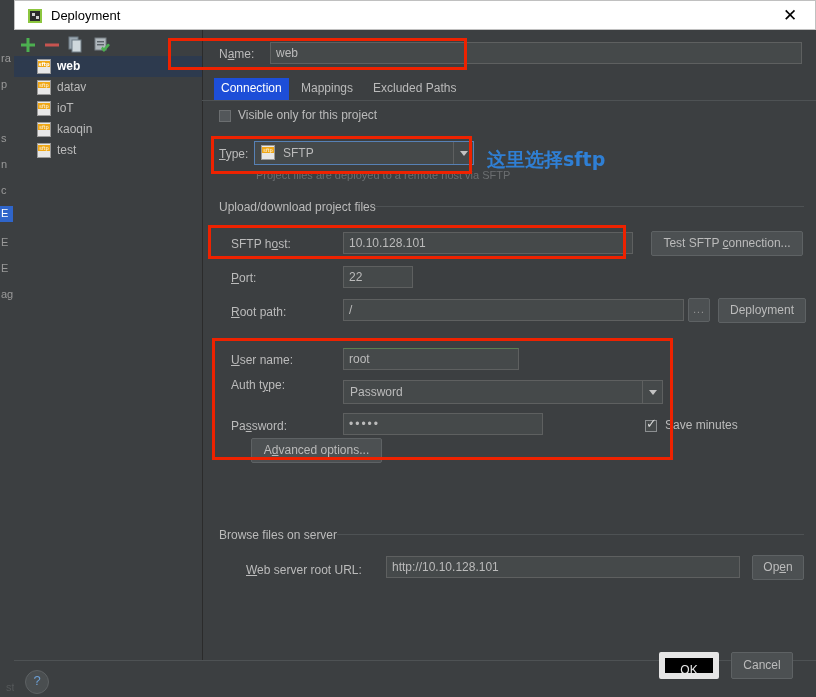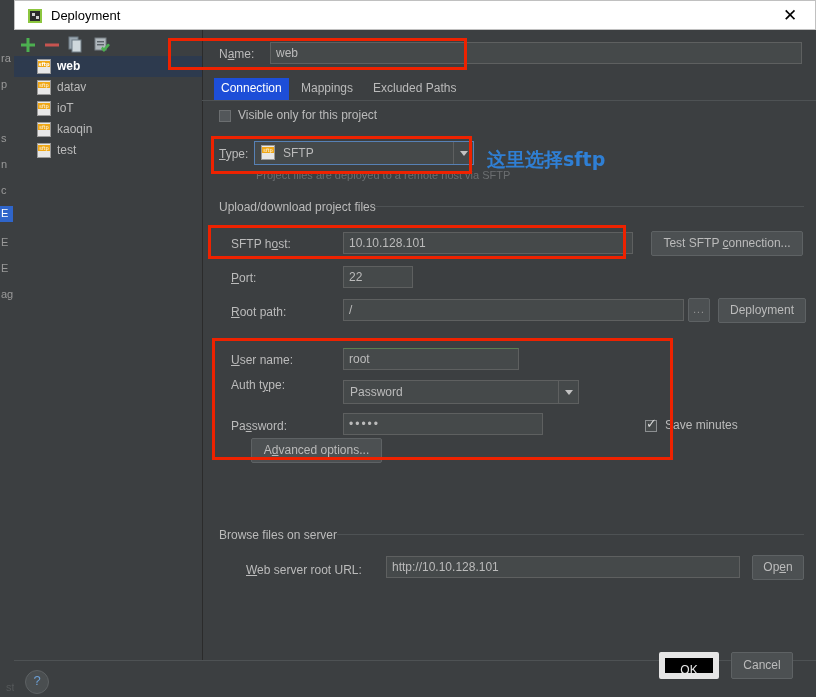--- a/index.html
+++ b/index.html
@@ -468,21 +468,21 @@
       <div class="btn" style="left:516px; top:268px; width:88px;">Deployment</div>
 
       <div class="lbl-static" style="left:29px; top:323px;">
         <span class="u">U</span>ser name:
       </div>
       <div class="field green-top" style="left:141px; top:318px; width:176px;">root</div>
 
       <div class="lbl-static" style="left:29px; top:348px;">
         Auth t<span class="u">y</span>pe:
       </div>
-      <div class="combo" style="left:141px; top:350px; width:236px;">
+      <div class="combo" style="left:141px; top:350px; width:320px;">
         <span style="position:absolute;left:6px;top:0;">Password</span>
         <span class="combo-arrow"></span>
       </div>
 
       <div class="lbl-static" style="left:29px; top:389px;">
         Pa<span class="u">s</span>sword:
       </div>
       <div class="field" style="left:141px; top:383px; width:200px; letter-spacing:2px;">•••••</div>
 
       <div class="chk-save" style="left:443px; top:388px;">

